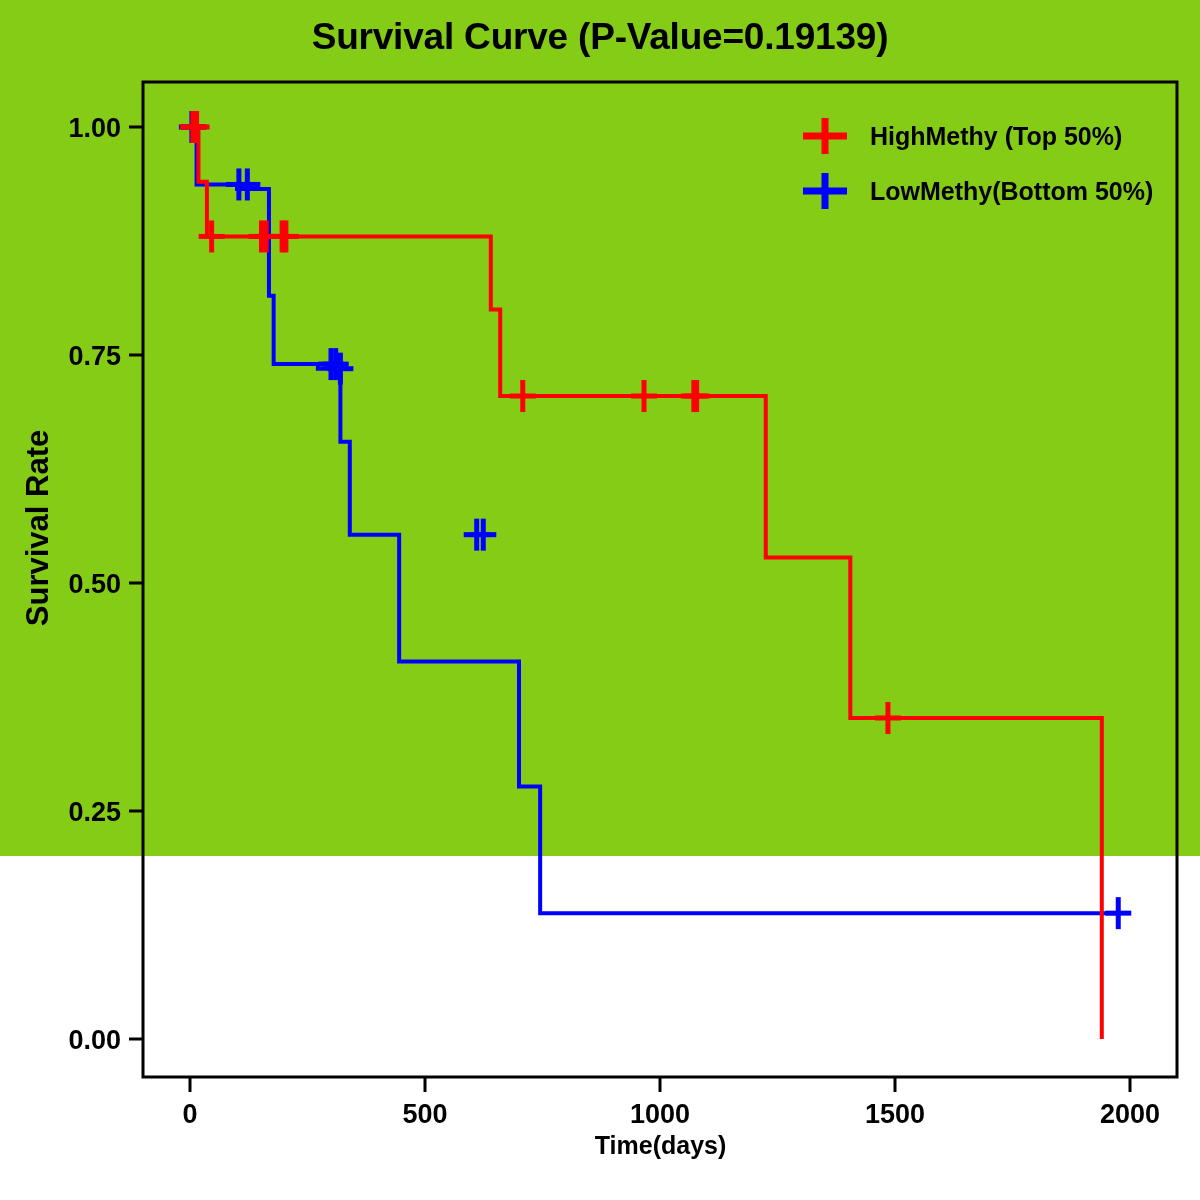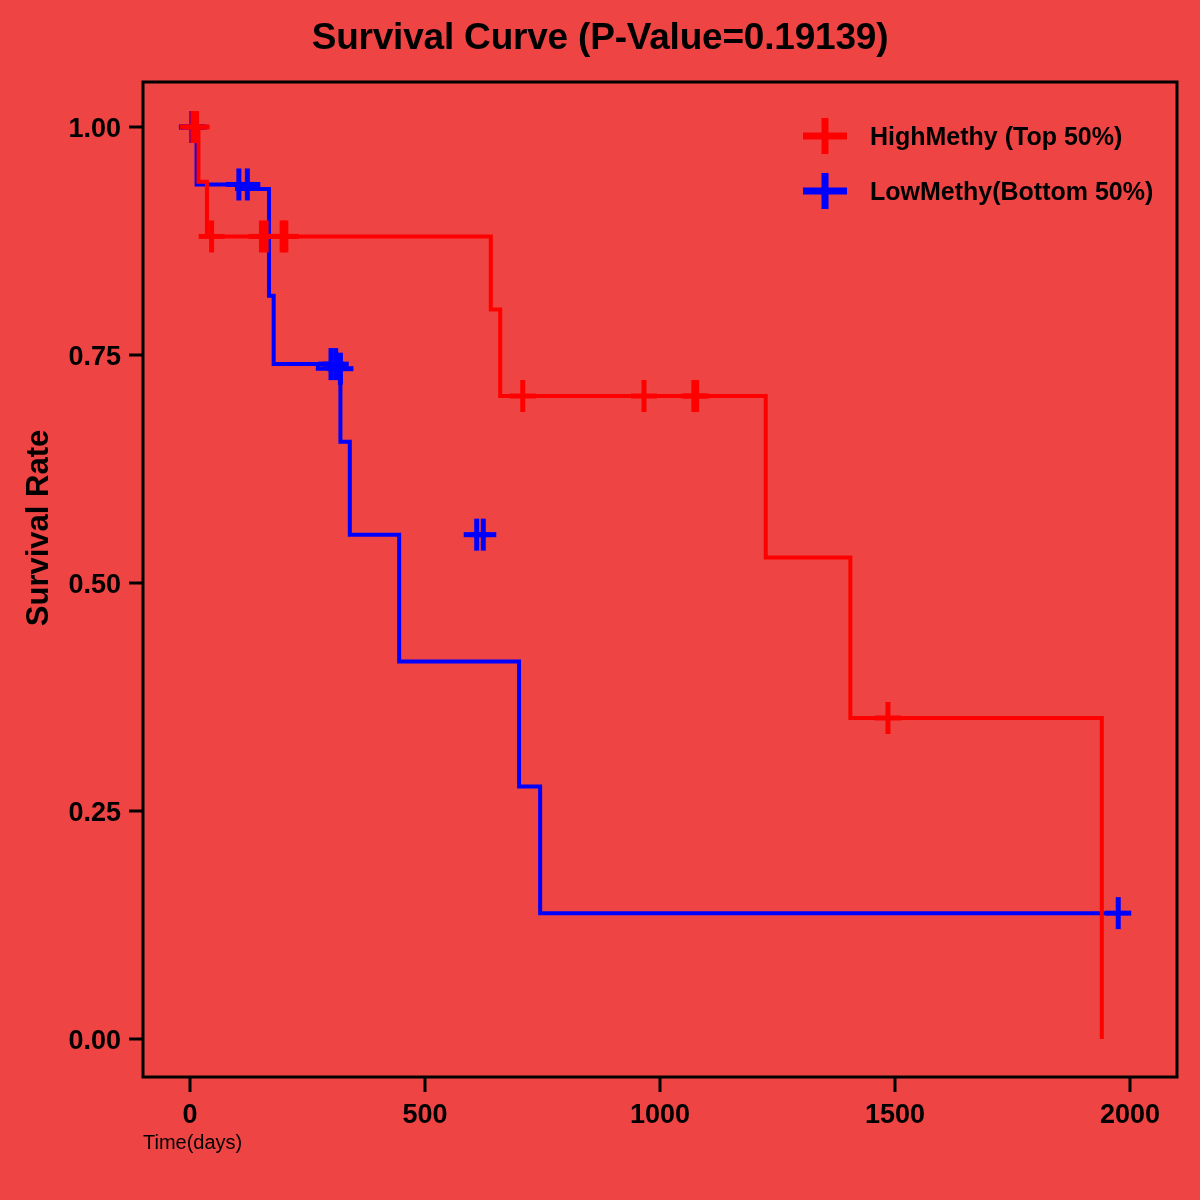--- a/index.html
+++ b/index.html
@@ -9,22 +9,22 @@
   }
   body {
     width: 1200px;
     height: 1200px;
     font-family: "Liberation Sans", sans-serif;
     overflow: hidden;
   }
   #figure {
     position: relative;
     width: 1200px;
-    height: 1200px;
-    background: #ef4444;
+    height: 856px;
+    background: #84cc16;
   }
   #chart-title {
     position: absolute;
     top: 16px;
     left: 0;
     width: 1200px;
     text-align: center;
     font-size: 37px;
     font-weight: bold;
     color: #000000;
@@ -40,23 +40,23 @@
     font-weight: bold;
     color: #000000;
     transform: rotate(-90deg);
     transform-origin: center center;
   }
   #x-axis-title {
     position: absolute;
     left: 143px;
     top: 1131px;
     width: 1035px;
-    text-align: left;
-    font-size: 20px;
-    font-weight: normal;
+    text-align: center;
+    font-size: 25px;
+    font-weight: bold;
     color: #000000;
   }
   #plot-svg {
     position: absolute;
     left: 0;
     top: 0;
   }
   .tick-label-y {
     font-family: "Liberation Sans", sans-serif;
     font-size: 27px;

